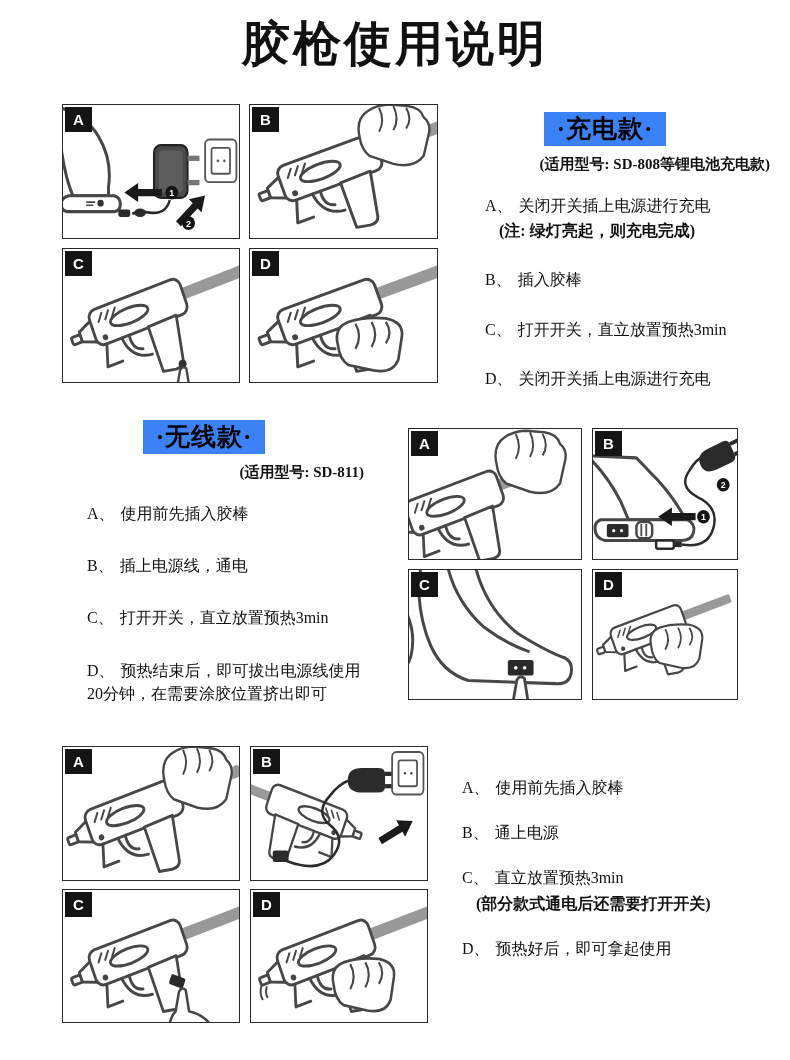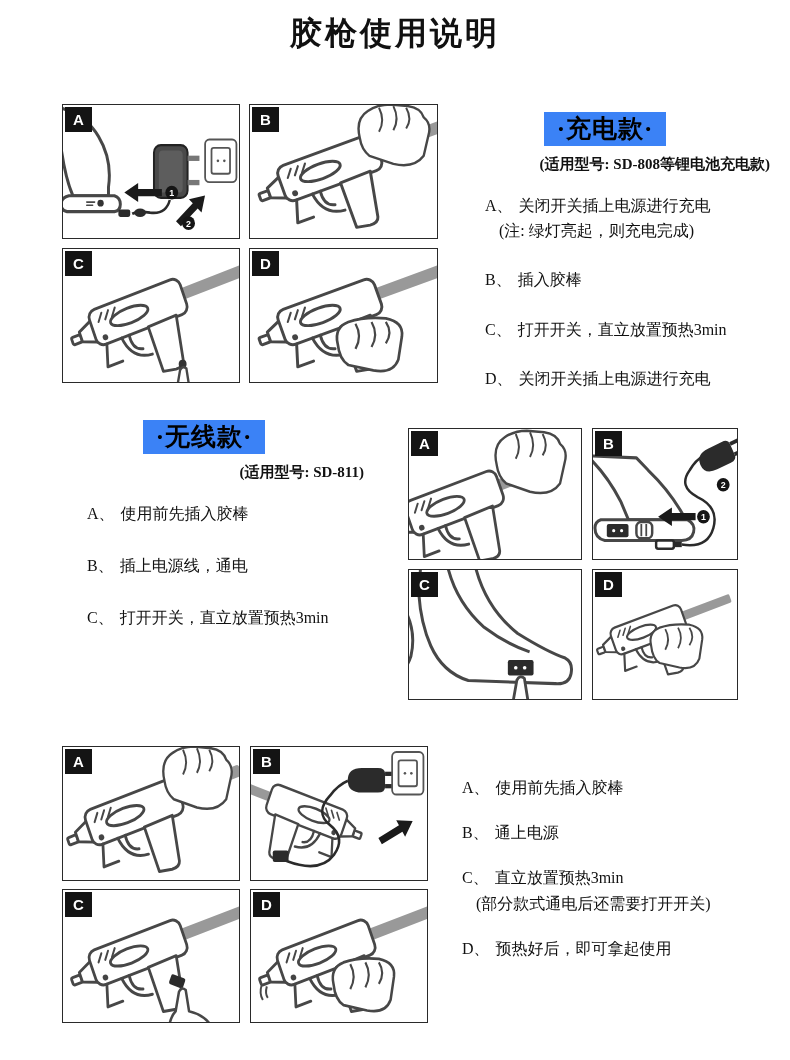--- a/index.html
+++ b/index.html
@@ -1,30 +1,30 @@
 <!DOCTYPE html>
 <html><head>
 <meta charset="utf-8">
 <style>
   html,body { margin:0; padding:0; background:#fff; }
   .page { position:relative; width:790px; height:1060px; background:#ffffff; overflow:hidden;
           font-family:"Liberation Serif","DejaVu Serif",serif; color:#111; }
   .title { position:absolute; top:12px; left:0; right:0; text-align:center;
-           font-size:32px; font-weight:bold; letter-spacing:3px; }
+           font-size:48px; font-weight:bold; letter-spacing:3px; }
   
   .textcol { position:absolute; }
   .headbox { display:block; width:max-content; margin:0 auto; background:#3b82f6; color:#000;
              font-size:25px; font-weight:bold; line-height:34px; padding:0 13px; letter-spacing:1px; }
   .subtitle { text-align:right; font-weight:bold; font-size:15px; margin-top:9px; white-space:nowrap; }
   .steps { margin-top:20px; font-size:16px; line-height:1.45; }
   .step { margin-bottom:26px; }
   .steps-s2 .step { margin-bottom:29px; }
   .steps-s3 .step { margin-bottom:22px; }
   .step .slabel { margin-right:6px; }
-  .note { margin-left:14px; margin-top:2px; }
+  .note { margin-left:14px; margin-top:2px;font-weight:bold; }
   .note:empty { display:none; }
   
   .panel { position:absolute; background:#fff; border:1.5px solid #2a2a2a; box-sizing:border-box; }
   .plabel { position:absolute; top:2px; left:2px; width:27px; height:25px; background:#141414; color:#fff;
             font-family:"Liberation Sans","DejaVu Sans",sans-serif; font-weight:bold; font-size:15px;
             display:flex; align-items:center; justify-content:center; z-index:2; }
   .art { display:block; width:100%; height:100%; }
   .bt { font:bold 9px "Liberation Sans",sans-serif; fill:#fff; text-anchor:middle; }
 </style>
 </head>
@@ -178,20 +178,24 @@
       <div class="step">
         <span class="slabel">A、</span><span>使用前先插入胶棒</span>
         
       </div>
       <div class="step">
         <span class="slabel">B、</span><span>插上电源线，通电</span>
         
       </div>
       <div class="step">
         <span class="slabel">C、</span><span>打开开关，直立放置预热3min</span>
+        
+      </div>
+      <div class="step">
+        <span class="slabel">D、</span><span>预热结束后，即可拔出电源线使用20分钟，在需要涂胶位置挤出即可</span>
         
       </div>
     </div>
   </div>
 
   <div class="panel" style="left:408px;top:428px;width:174px;height:132px">
     <span class="plabel">A</span>
     <svg class="art" viewBox="0 0 174 126" preserveAspectRatio="none">
       <g transform="translate(-24,30) scale(0.8) rotate(-20 90 65)">
           <use href="#g-gunstick"></use>

